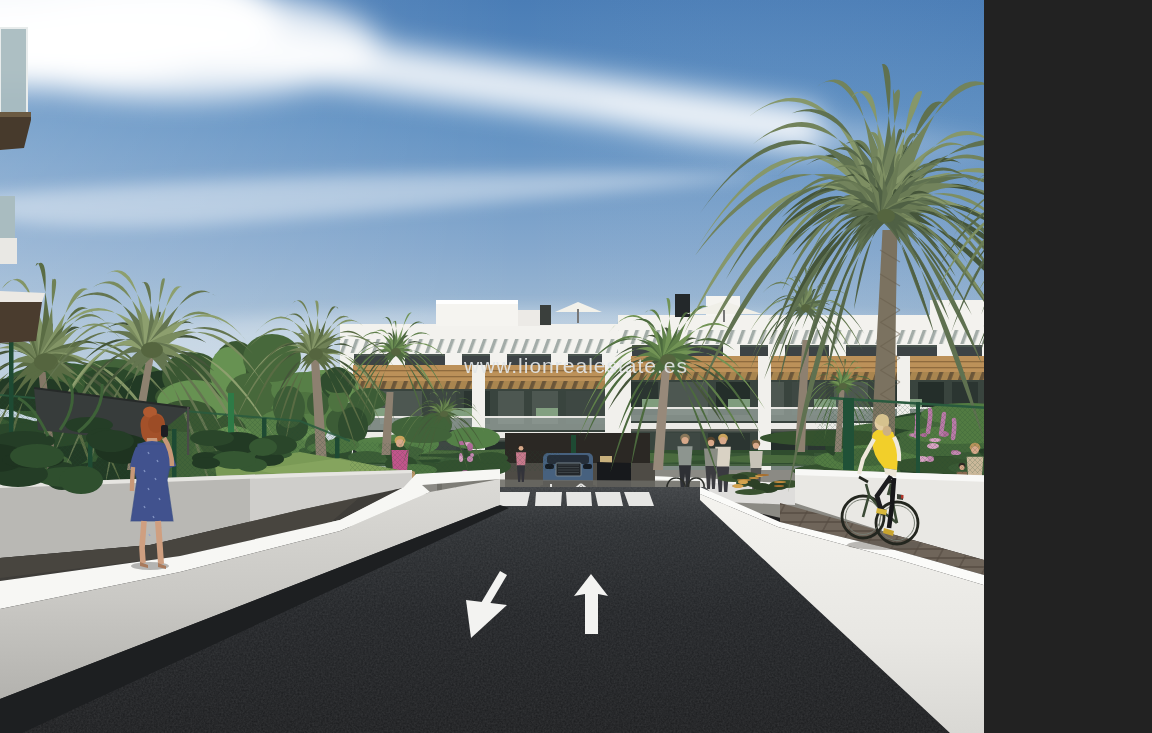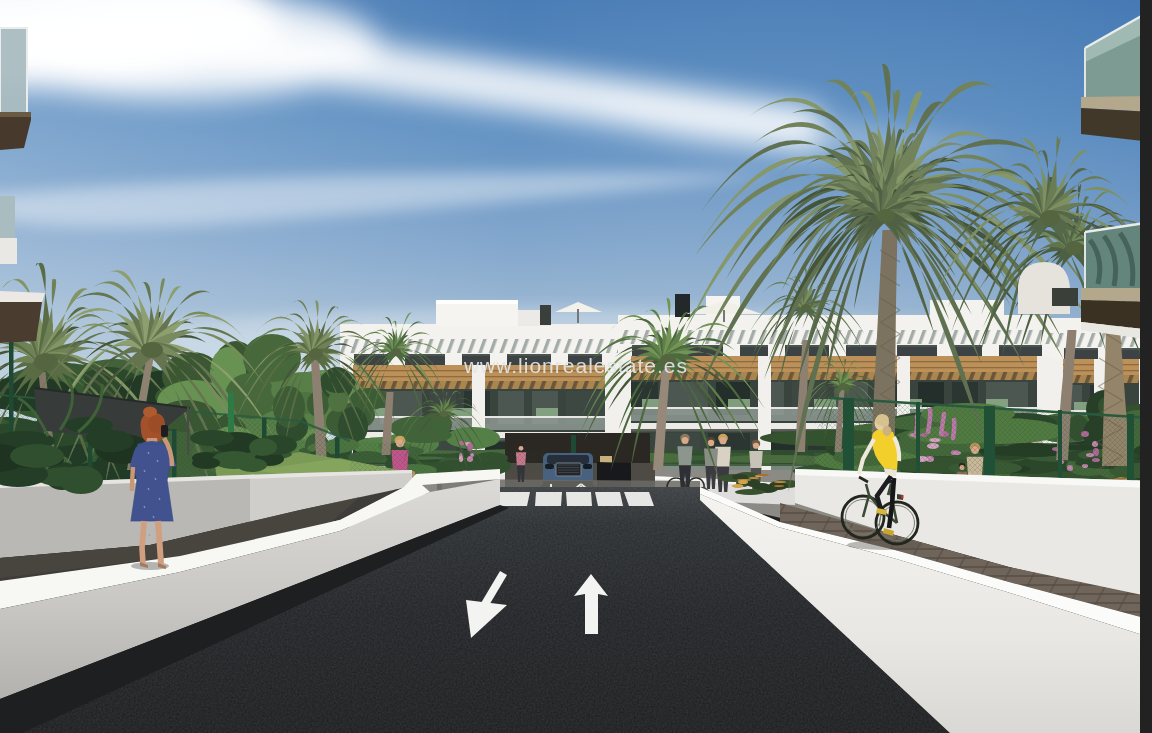--- a/index.html
+++ b/index.html
@@ -1,14 +1,14 @@
 <!DOCTYPE html>
 <html><head><meta charset="utf-8"><title>render</title><style>
 html,body{margin:0;padding:0;background:#222;}
-#stage{position:relative;width:1140px;height:733px;overflow:hidden;font-family:"Liberation Sans",sans-serif;}
+#stage{position:relative;width:984px;height:733px;overflow:hidden;font-family:"Liberation Sans",sans-serif;}
 </style></head><body>
 <div id="stage">
 <svg width="1152" height="733" viewBox="0 0 1152 733">
 <defs>
 <linearGradient id="sky" x1="0" y1="0" x2="0" y2="1">
  <stop offset="0" stop-color="#4a7db6"></stop>
  <stop offset="0.25" stop-color="#5f90c2"></stop>
  <stop offset="0.52" stop-color="#85a8cd"></stop>
  <stop offset="0.76" stop-color="#adc4d7"></stop>
  <stop offset="1" stop-color="#ccd8df"></stop>

